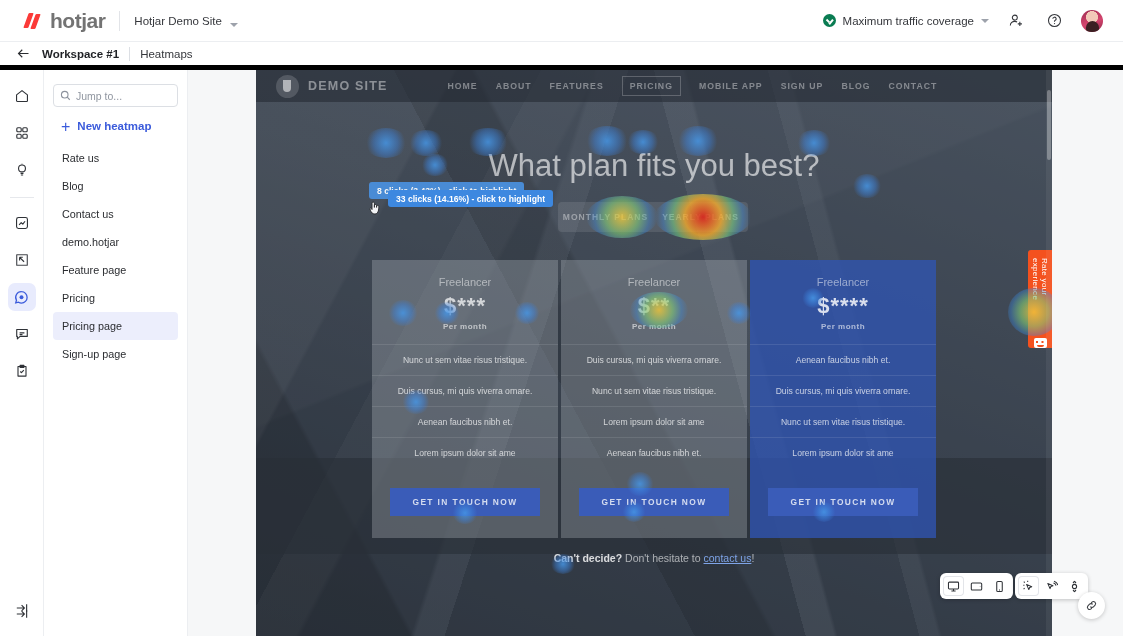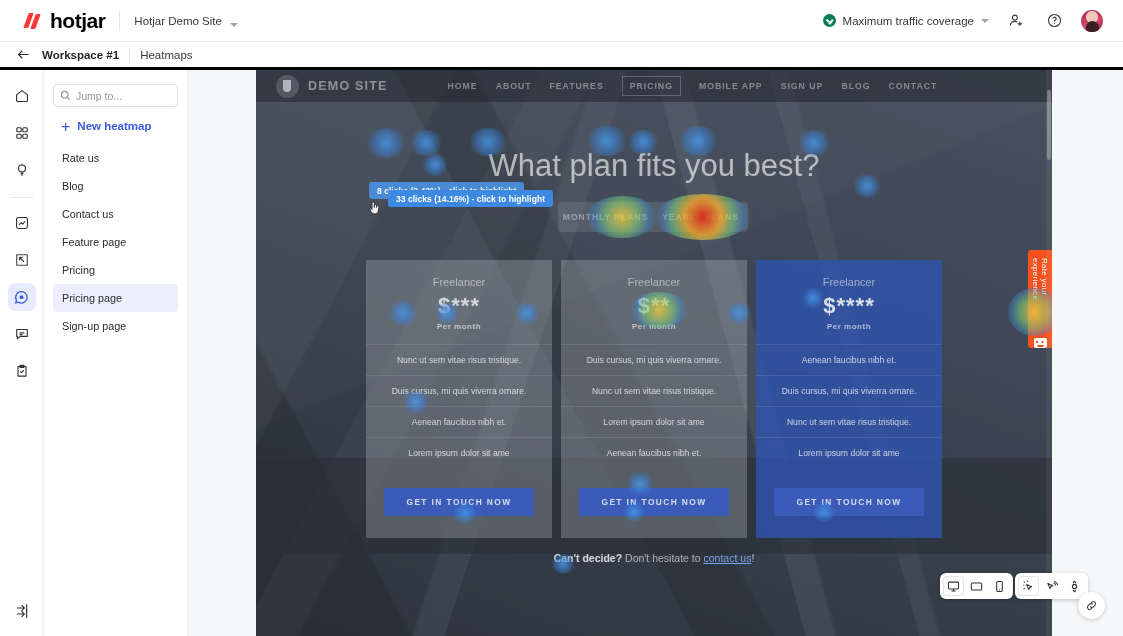--- a/index.html
+++ b/index.html
@@ -16,41 +16,41 @@
     display:flex; align-items:center; background:#fff;
     border-bottom:1px solid #eceef1;
   }
   .logo-wrap { display:flex; align-items:center; padding-left:24px; gap:7px; }
   .hj-mark { width:19px; height:19px; position:relative; }
   .hj-mark:before, .hj-mark:after {
     content:""; position:absolute; background:#fb3a38; border-radius:1px;
   }
   .hj-mark:before { width:5px; height:15px; left:2px; top:2px; transform:skewX(-20deg); }
   .hj-mark:after  { width:5px; height:15px; left:9px; top:3px; transform:skewX(-20deg); }
-  .hj-word { font-size:21px; font-weight:700; color:#000000; letter-spacing:-.5px; }
+  .hj-word { font-size:21px; font-weight:700; color:#737373; letter-spacing:-.5px; }
   .vdiv { width:1px; height:20px; background:#e2e4e8; margin:0 14px; }
   .site-sel { display:flex; align-items:flex-end; gap:8px; font-size:11.5px; color:#35373c; cursor:pointer; }
   .caret { width:0;height:0;border-left:4px solid transparent;border-right:4px solid transparent;border-top:4.5px solid #9da2ab; }
   .top-right { margin-left:auto; display:flex; align-items:center; gap:16px; padding-right:20px; }
   .cover { display:flex; align-items:center; gap:7px; font-size:11.5px; color:#35373c; cursor:pointer; }
   .chk { width:13px;height:13px;border-radius:50%;background:#0a7c52;position:relative; }
   .chk:after{content:"";position:absolute;left:3.5px;top:6px;width:4px;height:1.8px;background:#fff;transform:rotate(45deg);}
   .chk:before{content:"";position:absolute;left:5.3px;top:7.2px;width:6px;height:1.8px;background:#fff;transform:rotate(-50deg);}
   .ic-btn { width:22px;height:22px;display:flex;align-items:center;justify-content:center;cursor:pointer;color:#35373c;}
   .avatar { width:22px;height:22px;border-radius:50%;overflow:hidden;cursor:pointer;
     background:radial-gradient(circle at 50% 32%, #f2c9b8 0 32%, transparent 33%),
                linear-gradient(160deg,#9c2b4f,#d4456e 55%,#8e2547); position:relative;}
   .avatar:after{content:"";position:absolute;left:50%;top:52%;width:13px;height:13px;margin-left:-6.5px;
     border-radius:50% 50% 40% 40%;background:#3b1f22;}
 
   
   .crumbrow {
     position:absolute; left:0; top:42px; width:1123px; height:28px;
     display:flex; align-items:center; gap:10px; padding-left:14px;
-    background:#fff; border-bottom:3px solid #000000;
+    background:#fff; border-bottom:5px solid #000000;
   }
   .backarrow { width:18px;height:18px;display:flex;align-items:center;justify-content:center;cursor:pointer;color:#2a2c30;}
   .cb-ws { font-size:11.5px; font-weight:700; color:#1f2125; cursor:pointer; }
   .cb-sep { width:1px;height:14px;background:#dcdfe4; }
   .cb-cur { font-size:11.5px; color:#35373c; cursor:pointer; }
 
   
   .rail {
     position:absolute; left:0; top:70px; width:44px; height:566px;
     background:#fff; border-right:1px solid #eceef1;
@@ -139,21 +139,21 @@
   .toggle {
     position:absolute; left:302px; top:132px; width:190px; height:30px;
     background:rgba(255,255,255,.10); border-radius:4px; display:flex;
   }
   .toggle div {
     flex:1; display:flex; align-items:center; justify-content:center;
     font-size:8.5px; font-weight:700; letter-spacing:1px; color:rgba(255,255,255,.40); cursor:pointer;
   }
 
   
-  .cards { position:absolute; left:0; top:190px; width:796px; display:flex; justify-content:center; gap:9px; }
+  .cards { position:absolute; left:0; top:190px; width:796px; display:flex; justify-content:center; gap:3px; }
   .card { width:186px; background:rgba(190,196,203,.30); }
   .card.feat { background:rgba(47,85,178,.78); }
   .card .chead { padding:16px 0 13px; text-align:center; }
   .c-title { font-size:11px; color:rgba(255,255,255,.50); }
   .c-price { font-size:22px; font-weight:700; color:rgba(255,255,255,.72); letter-spacing:1px; margin:5px 0 3px; }
   .card.feat .c-price { color:rgba(255,255,255,.82); }
   .c-per { font-size:8px; font-weight:700; color:rgba(255,255,255,.60); letter-spacing:.5px; }
   .c-row {
     height:31px; display:flex; align-items:center; justify-content:center;
     font-size:8.6px; color:rgba(255,255,255,.72); border-top:1px solid rgba(255,255,255,.10);
@@ -346,20 +346,21 @@
       <input type="text" placeholder="Jump to..." style="">
     </div>
     <div class="newhm">
       <span class="plus">+</span>
       <span>New heatmap</span>
     </div>
     <div id="hm-list">
         <div class="hm-item">Rate us</div>
         <div class="hm-item">Blog</div>
         <div class="hm-item">Contact us</div>
+        <div class="hm-item">demo.hotjar</div>
         <div class="hm-item">Feature page</div>
         <div class="hm-item">Pricing</div>
         <div class="hm-item sel">Pricing page</div>
         <div class="hm-item">Sign-up page</div>
       </div>
   </div>
 
   <div class="stage">
     <div class="frame">
       <div class="bgphoto"></div>

